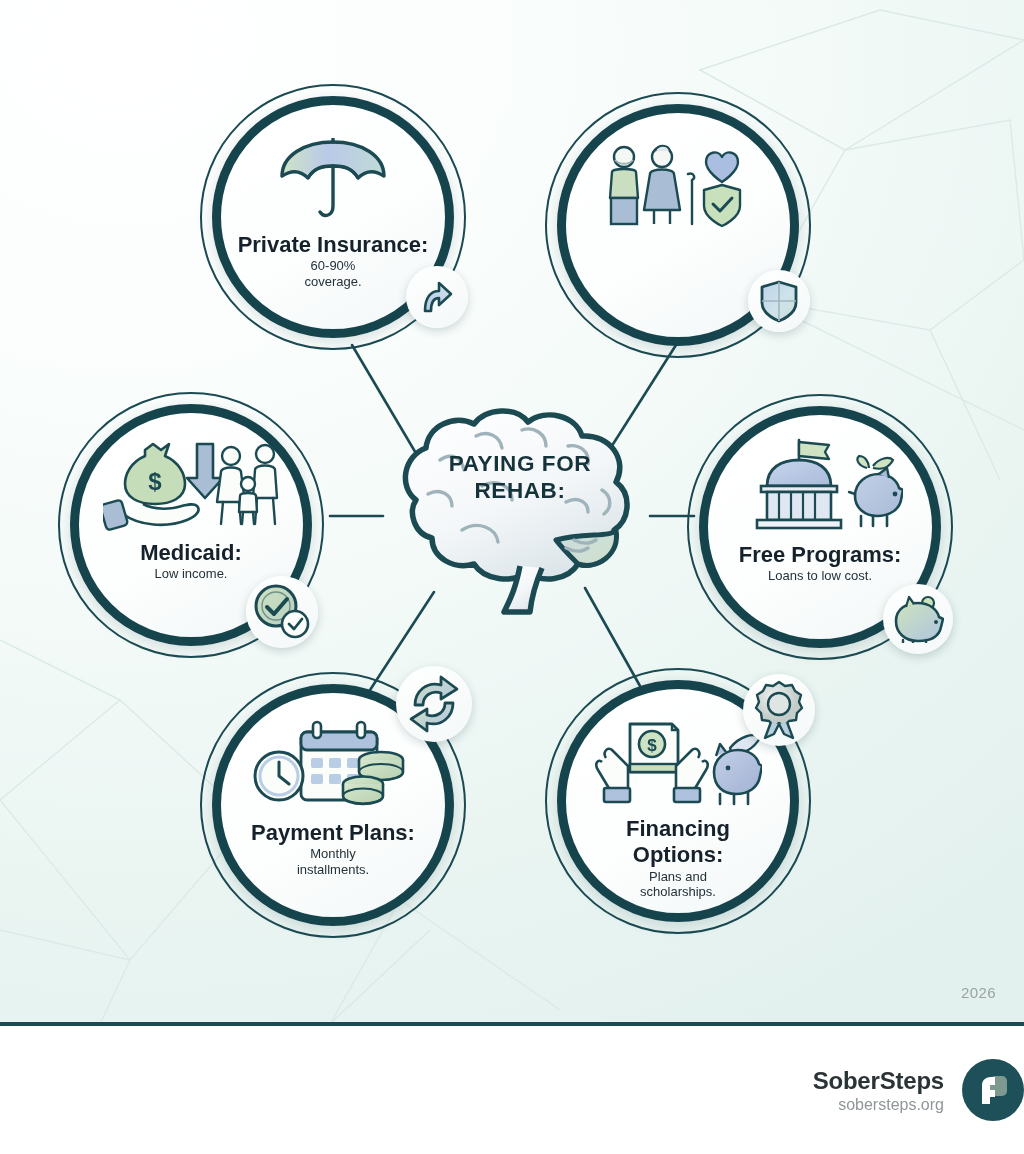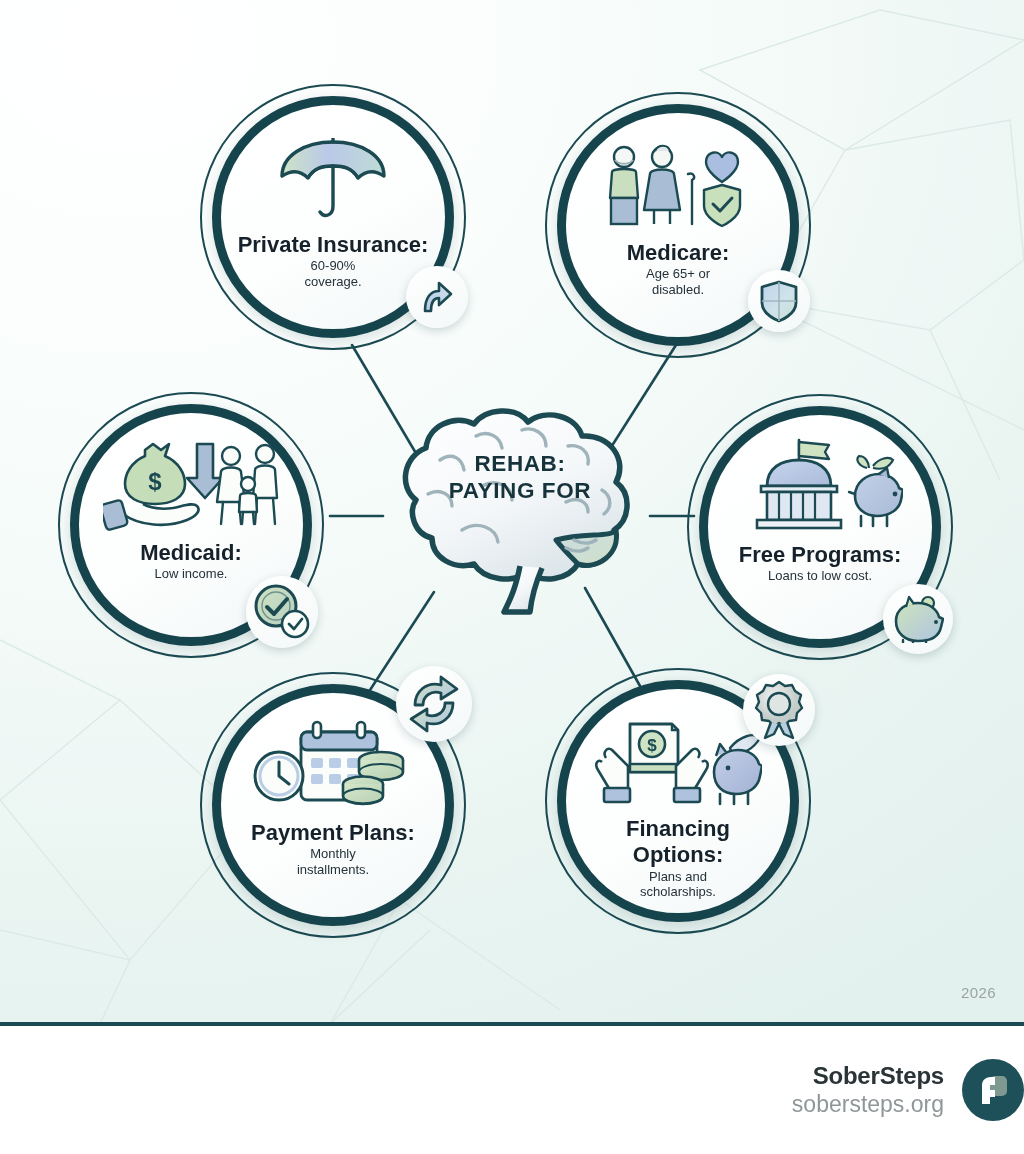--- a/index.html
+++ b/index.html
@@ -93,21 +93,21 @@
 
   
   #footer {
     position:absolute; left:0; top:1026px; width:1024px; height:128px;
     background:#ffffff;
     display:flex; align-items:center; justify-content:flex-end;
     gap:18px;
   }
   #brand-text { text-align:right; }
   #brand-name { font-size:24px; font-weight:bold; color:#2a3335; letter-spacing:-.2px; }
-  #brand-url  { font-size:23px; color:#8f9799; margin-top:1px; }
+  #brand-url  { font-size:16px; color:#8f9799; margin-top:1px; }
   #brand-logo {
     width:62px; height:62px; border-radius:50%;
     background:#1d5058;
     display:flex; align-items:center; justify-content:center;
     flex:0 0 auto;
   }
 </style>
 </head>
 <body>
 
@@ -170,22 +170,22 @@
           <path d="M232 100 C242 106 242 118 234 124"></path>
           <path d="M112 96 C126 88 142 96 142 110"></path>
           <path d="M92 140 C108 130 126 138 128 152"></path>
           <path d="M196 112 C208 106 218 112 218 122"></path>
           <path d="M196 158 C204 162 212 162 218 158"></path>
           <path d="M204 150 C212 154 220 154 226 150"></path>
         </g>
         <path d="M150 176 C146 196 142 206 134 222 L160 222 C162 204 166 192 172 178" fill="url(#brainG)" stroke="#1b4a52" stroke-width="5.5" stroke-linejoin="round"></path>
       </svg>
       <div id="centerText">
+        <span>PAYING FOR</span>
         <span>REHAB:</span>
-        <span>PAYING FOR</span>
       </div>
     </div>
 
     <div class="node" id="node-private">
       <div class="ring-outer"></div>
       <div class="ring-inner"></div>
       <div class="node-body">
         <div class="node-icons">
           <svg width="122" height="86" viewBox="0 0 122 86">
             <defs>
@@ -244,25 +244,20 @@
               <path d="M88 30 C94 28 96 34 92 36 L92 80" fill="none" stroke="#1b4a52" stroke-width="2.4" stroke-linecap="round"></path>
             </g>
 
             <path d="M106 18 C106 8 118 5 122 13 C126 5 138 8 138 18 C138 28 122 38 122 38 C122 38 106 28 106 18 Z" fill="#a9bee0" stroke="#1b4a52" stroke-width="2.4" stroke-linejoin="round"></path>
 
             <g>
               <path d="M104 46 L122 41 L140 46 L140 62 C140 74 122 82 122 82 C122 82 104 74 104 62 Z" fill="#c9e0bd" stroke="#1b4a52" stroke-width="2.4" stroke-linejoin="round"></path>
               <path d="M113 60 L120 67 L132 54" fill="none" stroke="#1b4a52" stroke-width="3" stroke-linecap="round" stroke-linejoin="round"></path>
             </g>
           </svg>
-        </div>
-        <div class="node-label">
-          <div class="node-title">Medicare:</div>
-          <div class="node-desc">Age 65+ or</div>
-          <div class="node-desc">disabled.</div>
         </div>
       </div>
       <div class="badge" style="left:203px; top:178px;">
         <svg width="42" height="44" viewBox="0 0 42 44">
           <defs>
               <linearGradient id="shG" x1="0" y1="0" x2="1" y2="1">
             <stop offset="0%" stop-color="#bdd2ea"></stop>
                 <stop offset="55%" stop-color="#cfe3ea"></stop>
             <stop offset="100%" stop-color="#c7ded2"></stop>
               </linearGradient>

